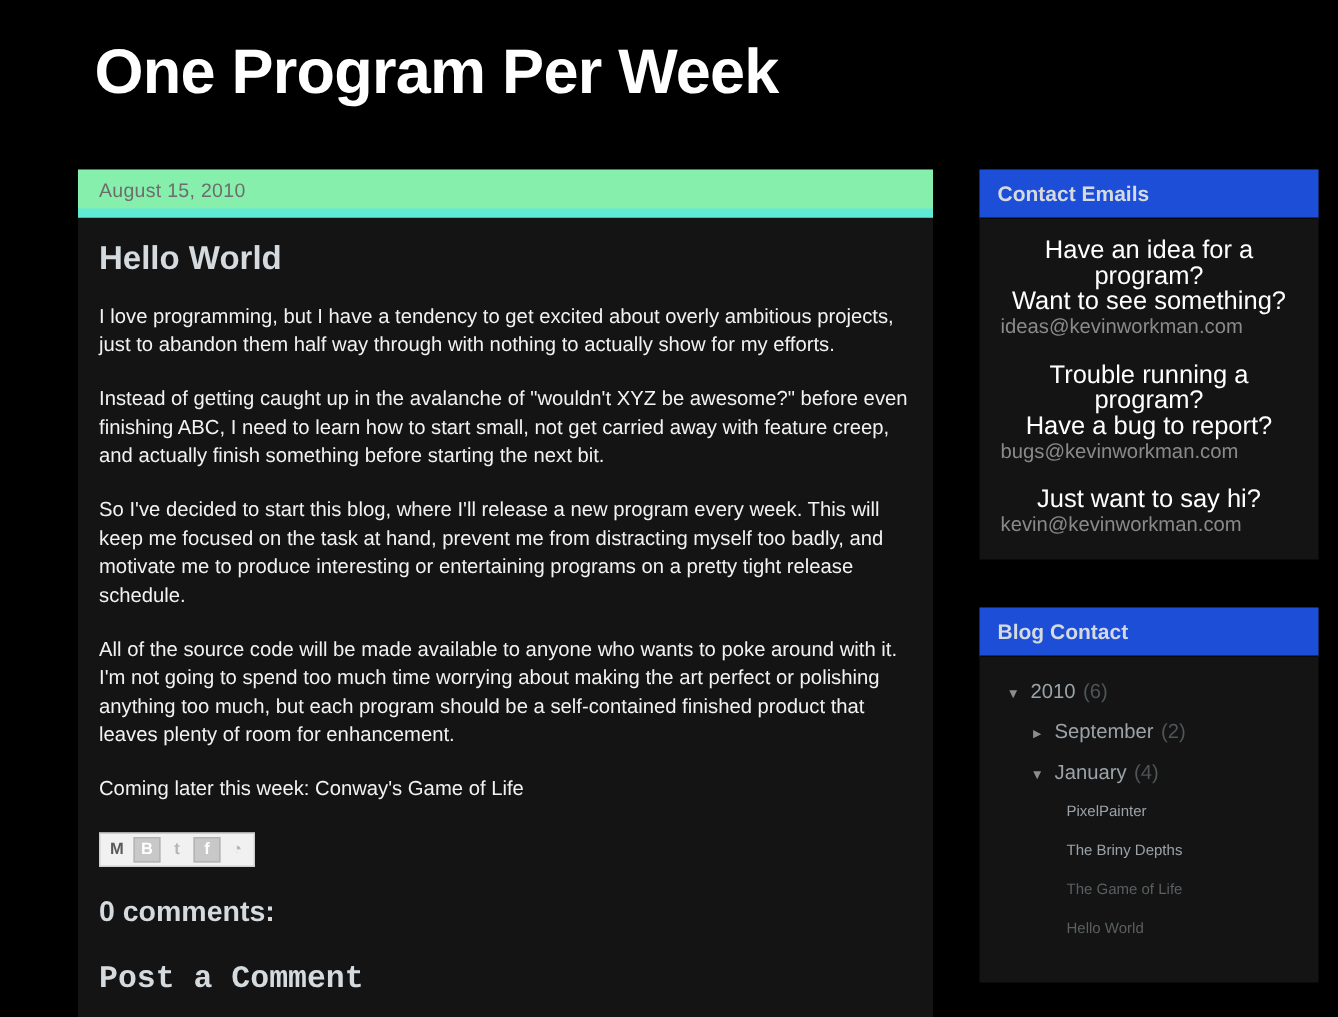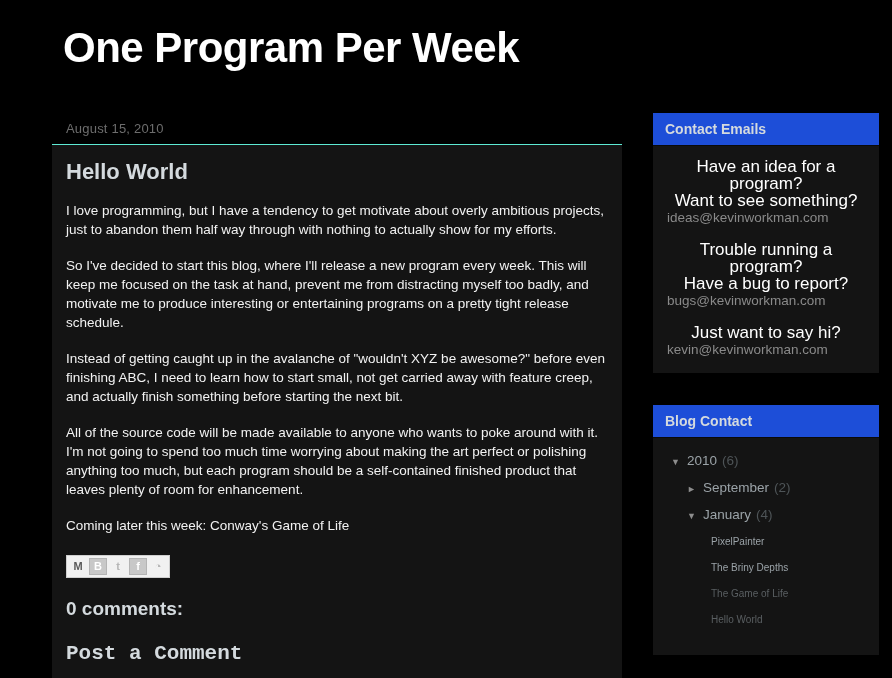--- a/index.html
+++ b/index.html
@@ -47,22 +47,22 @@
   .post-column {
     position: absolute;
     left: 52px;
     top: 113px;
     width: 570px;
     height: 565px;
     background: #141414;
   }
   .post-date-band {
     height: 32px;
-    background: #000000;
-    border-bottom: 1px solid #5eead4;
+    background: #86efac;
+    border-bottom: 6px solid #5eead4;
     padding: 0 14px;
     display: flex;
     align-items: center;
   }
   .post-date {
     font-size: 13px;
     color: #6d6d6d;
     letter-spacing: 0.2px;
   }
   .post-body {
@@ -210,23 +210,23 @@
   <div class="blog-header">
     <h1 class="blog-title">One Program Per Week</h1>
   </div>
 
   <div class="post-column">
     <div class="post-date-band">
       <span class="post-date">August 15, 2010</span>
     </div>
     <div class="post-body">
       <h2 class="post-title">Hello World</h2>
-      <p class="post-para">I love programming, but I have a tendency to get motivate about overly ambitious projects, just to abandon them half way through with nothing to actually show for my efforts.</p>
+      <p class="post-para">I love programming, but I have a tendency to get excited about overly ambitious projects, just to abandon them half way through with nothing to actually show for my efforts.</p>
+      <p class="post-para">Instead of getting caught up in the avalanche of "wouldn't XYZ be awesome?" before even finishing ABC, I need to learn how to start small, not get carried away with feature creep, and actually finish something before starting the next bit.</p>
       <p class="post-para">So I've decided to start this blog, where I'll release a new program every week. This will keep me focused on the task at hand, prevent me from distracting myself too badly, and motivate me to produce interesting or entertaining programs on a pretty tight release schedule.</p>
-      <p class="post-para">Instead of getting caught up in the avalanche of "wouldn't XYZ be awesome?" before even finishing ABC, I need to learn how to start small, not get carried away with feature creep, and actually finish something before starting the next bit.</p>
       <p class="post-para">All of the source code will be made available to anyone who wants to poke around with it. I'm not going to spend too much time worrying about making the art perfect or polishing anything too much, but each program should be a self-contained finished product that leaves plenty of room for enhancement.</p>
       <p class="post-para">Coming later this week: Conway's Game of Life</p>
 
       <div class="share-bar">
         <div class="share-btn plain">
           <span class="share-glyph">M</span>
         </div>
         <div class="share-btn chip">
           <span class="share-glyph light">B</span>
         </div>

